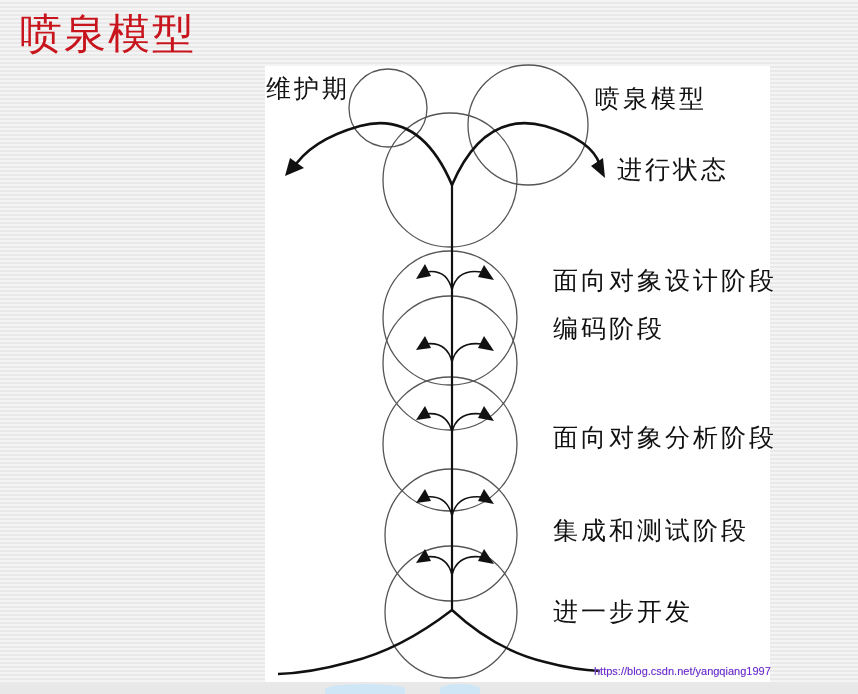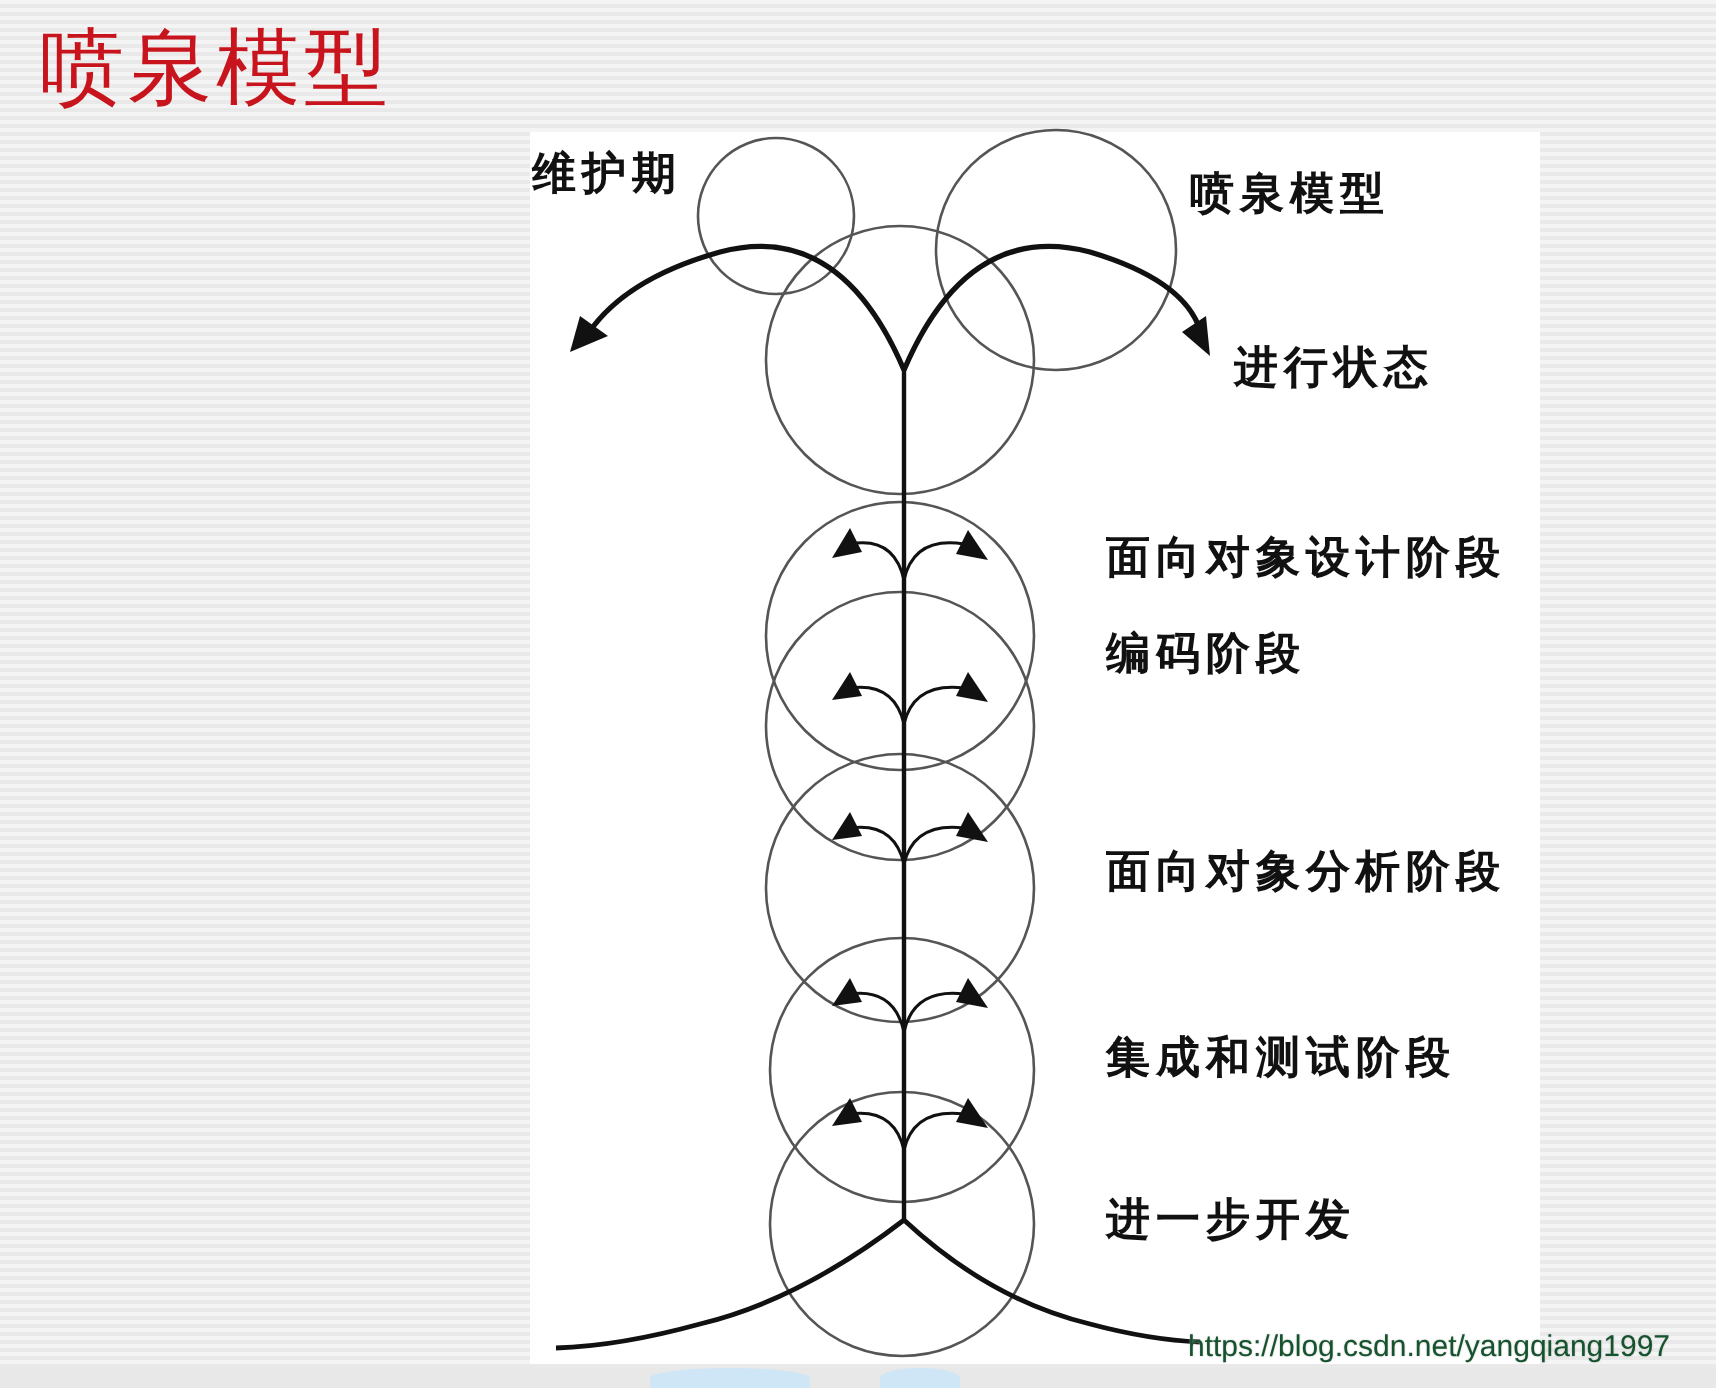--- a/index.html
+++ b/index.html
@@ -12,26 +12,26 @@
     position: absolute; left: 20px; top: 6px;
     font-size: 42px; font-weight: normal; color: #c8151d; letter-spacing: 2px;
     font-family: "DejaVu Sans", sans-serif;
   }
   .panel {
     position: absolute; left: 265px; top: 66px; width: 505px; height: 616px;
     background: #ffffff;
   }
   svg.diagram { position: absolute; left: 0; top: 0; }
   .label {
-    position: absolute; font-size: 22px; font-weight: bold; color: #111;
+    position: absolute; font-size: 25px; font-weight: normal; color: #111;
     letter-spacing: 3px; white-space: nowrap;
     font-family: "DejaVu Sans", sans-serif;
   }
   .watermark {
-    position: absolute; left: 594px; top: 665px; font-size: 15px; color: #14532d;
+    position: absolute; left: 594px; top: 665px; font-size: 11px; color: #6d28d9;
     font-family: "Liberation Sans", sans-serif; white-space: nowrap;
     text-shadow: 0 0 1px #bbb;
   }
   .bottom-strip {
     position: absolute; left: 0; top: 684px; width: 858px; height: 10px; background: #e8e8e8;
   }
   .blue-blob {
     position: absolute; top: 684px; height: 10px; background: #cfe6f7; border-radius: 50% 50% 0 0;
   }
 </style>
@@ -91,21 +91,21 @@
     <polygon points="416,563 425,549 431,561"></polygon>
       <polygon points="494,564 484,549 478,561"></polygon>
   </g>
 
   <path d="M452,610 Q400,650 350,662 Q310,673 278,674" fill="none" stroke="#111" stroke-width="2.4"></path>
   <path d="M452,610 Q495,650 545,662 Q575,670 600,671" fill="none" stroke="#111" stroke-width="2.4"></path>
 </svg>
 
 <div class="label" style="left:266px; top:72px;">维护期</div>
 <div class="label" style="left:595px; top:82px;">喷泉模型</div>
-<div class="label" style="left:617px; top:153px;margin-top:16px;">进行状态</div>
+<div class="label" style="left:617px; top:153px;">进行状态</div>
 <div class="label" style="left:553px; top:264px;">面向对象设计阶段</div>
 <div class="label" style="left:553px; top:312px;">编码阶段</div>
 <div class="label" style="left:553px; top:421px;">面向对象分析阶段</div>
 <div class="label" style="left:553px; top:514px;">集成和测试阶段</div>
 <div class="label" style="left:553px; top:595px;">进一步开发</div>
 
 <div class="bottom-strip"></div>
 <div class="blue-blob" style="left:325px; width:80px;"></div>
 <div class="blue-blob" style="left:440px; width:40px;"></div>
 

